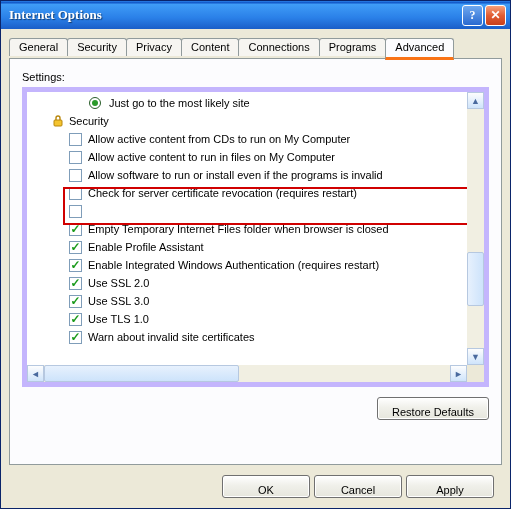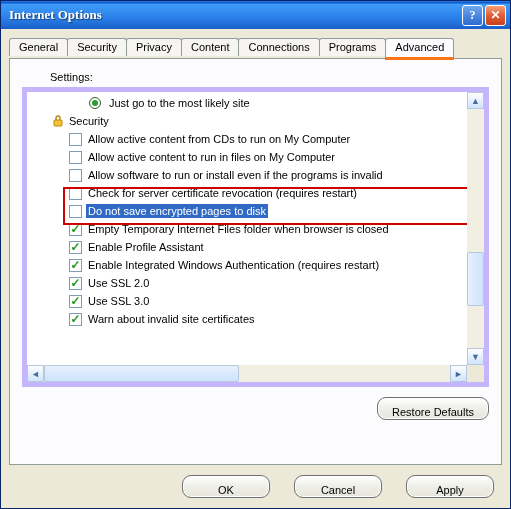--- a/index.html
+++ b/index.html
@@ -80,21 +80,21 @@
   .tab-panel {
     border: 1px solid #919b9c;
     background: #fcfcfe;
     flex: 1;
     position: relative;
     top: 0;
     padding: 12px 12px 10px 12px;
     display: flex;
     flex-direction: column;
   }
-  .settings-label { margin-bottom: 4px; margin-left: 28px; }
+  .settings-label { margin-bottom: 4px; }
   .treebox {
     border: 5px solid #c4b5fd;
     background: #fff;
     height: 300px;
     position: relative;
     overflow: hidden;
   }
   .tree-inner {
     position: absolute;
     left: 0; top: 0;
@@ -217,32 +217,32 @@
   }
   .restore-row {
     display: flex;
     justify-content: flex-end;
     margin-top: 10px;
   }
   .winbtn {
     min-width: 88px;
     height: 23px;
     border: 1px solid #707070;
-    border-radius: 9px;
+    border-radius: 3px;
     background: linear-gradient(to bottom,#ffffff 0%, #f0f0ea 45%, #e6e6dd 100%);
     padding: 8px 14px;
     font-family: inherit;
     font-size: 11px;
     cursor: default;
     box-shadow: 0 0 0 1px #fff inset;
   }
   .bottom-buttons {
     display: flex;
     justify-content: flex-end;
-    gap: 24px;
+    gap: 4px;
     padding: 0 8px 0 0;
   }
 </style>
 </head>
 <body>
 
 <div class="window">
   <div class="titlebar">
     <span class="title-text">Internet Options</span>
     <div class="btns">
@@ -289,41 +289,44 @@
             <div class="check-row">
               <span class="checkbox"></span>
               <span class="item-label">Allow software to run or install even if the programs is invalid</span>
             </div>
             <div class="check-row">
               <span class="checkbox"></span>
               <span class="item-label">Check for server certificate revocation (requires restart)</span>
             </div>
             <div class="check-row">
               <span class="checkbox"></span>
-              <span class="item-label selected">Do not save encrypted pages to disk</span>
             </div>
             <div class="check-row">
               <span class="checkbox checked"></span>
               <span class="item-label">Empty Temporary Internet Files folder when browser is closed</span>
             </div>
             <div class="check-row">
               <span class="checkbox checked"></span>
               <span class="item-label">Enable Profile Assistant</span>
             </div>
             <div class="check-row">
               <span class="checkbox checked"></span>
               <span class="item-label">Enable Integrated Windows Authentication (requires restart)</span>
             </div>
             <div class="check-row">
               <span class="checkbox checked"></span>
               <span class="item-label">Use SSL 2.0</span>
             </div>
             <div class="check-row">
               <span class="checkbox checked"></span>
               <span class="item-label">Use SSL 3.0</span>
+            </div>
+            <div class="check-row">
+              <span class="checkbox checked"></span>
+              <span class="item-label">Use TLS 1.0</span>
             </div>
             <div class="check-row">
               <span class="checkbox checked"></span>
               <span class="item-label">Warn about invalid site certificates</span>
             </div>
           </div>
         <div class="red-box"></div>
 
         <div class="vscroll">
           <div class="sbtn">▲</div>

